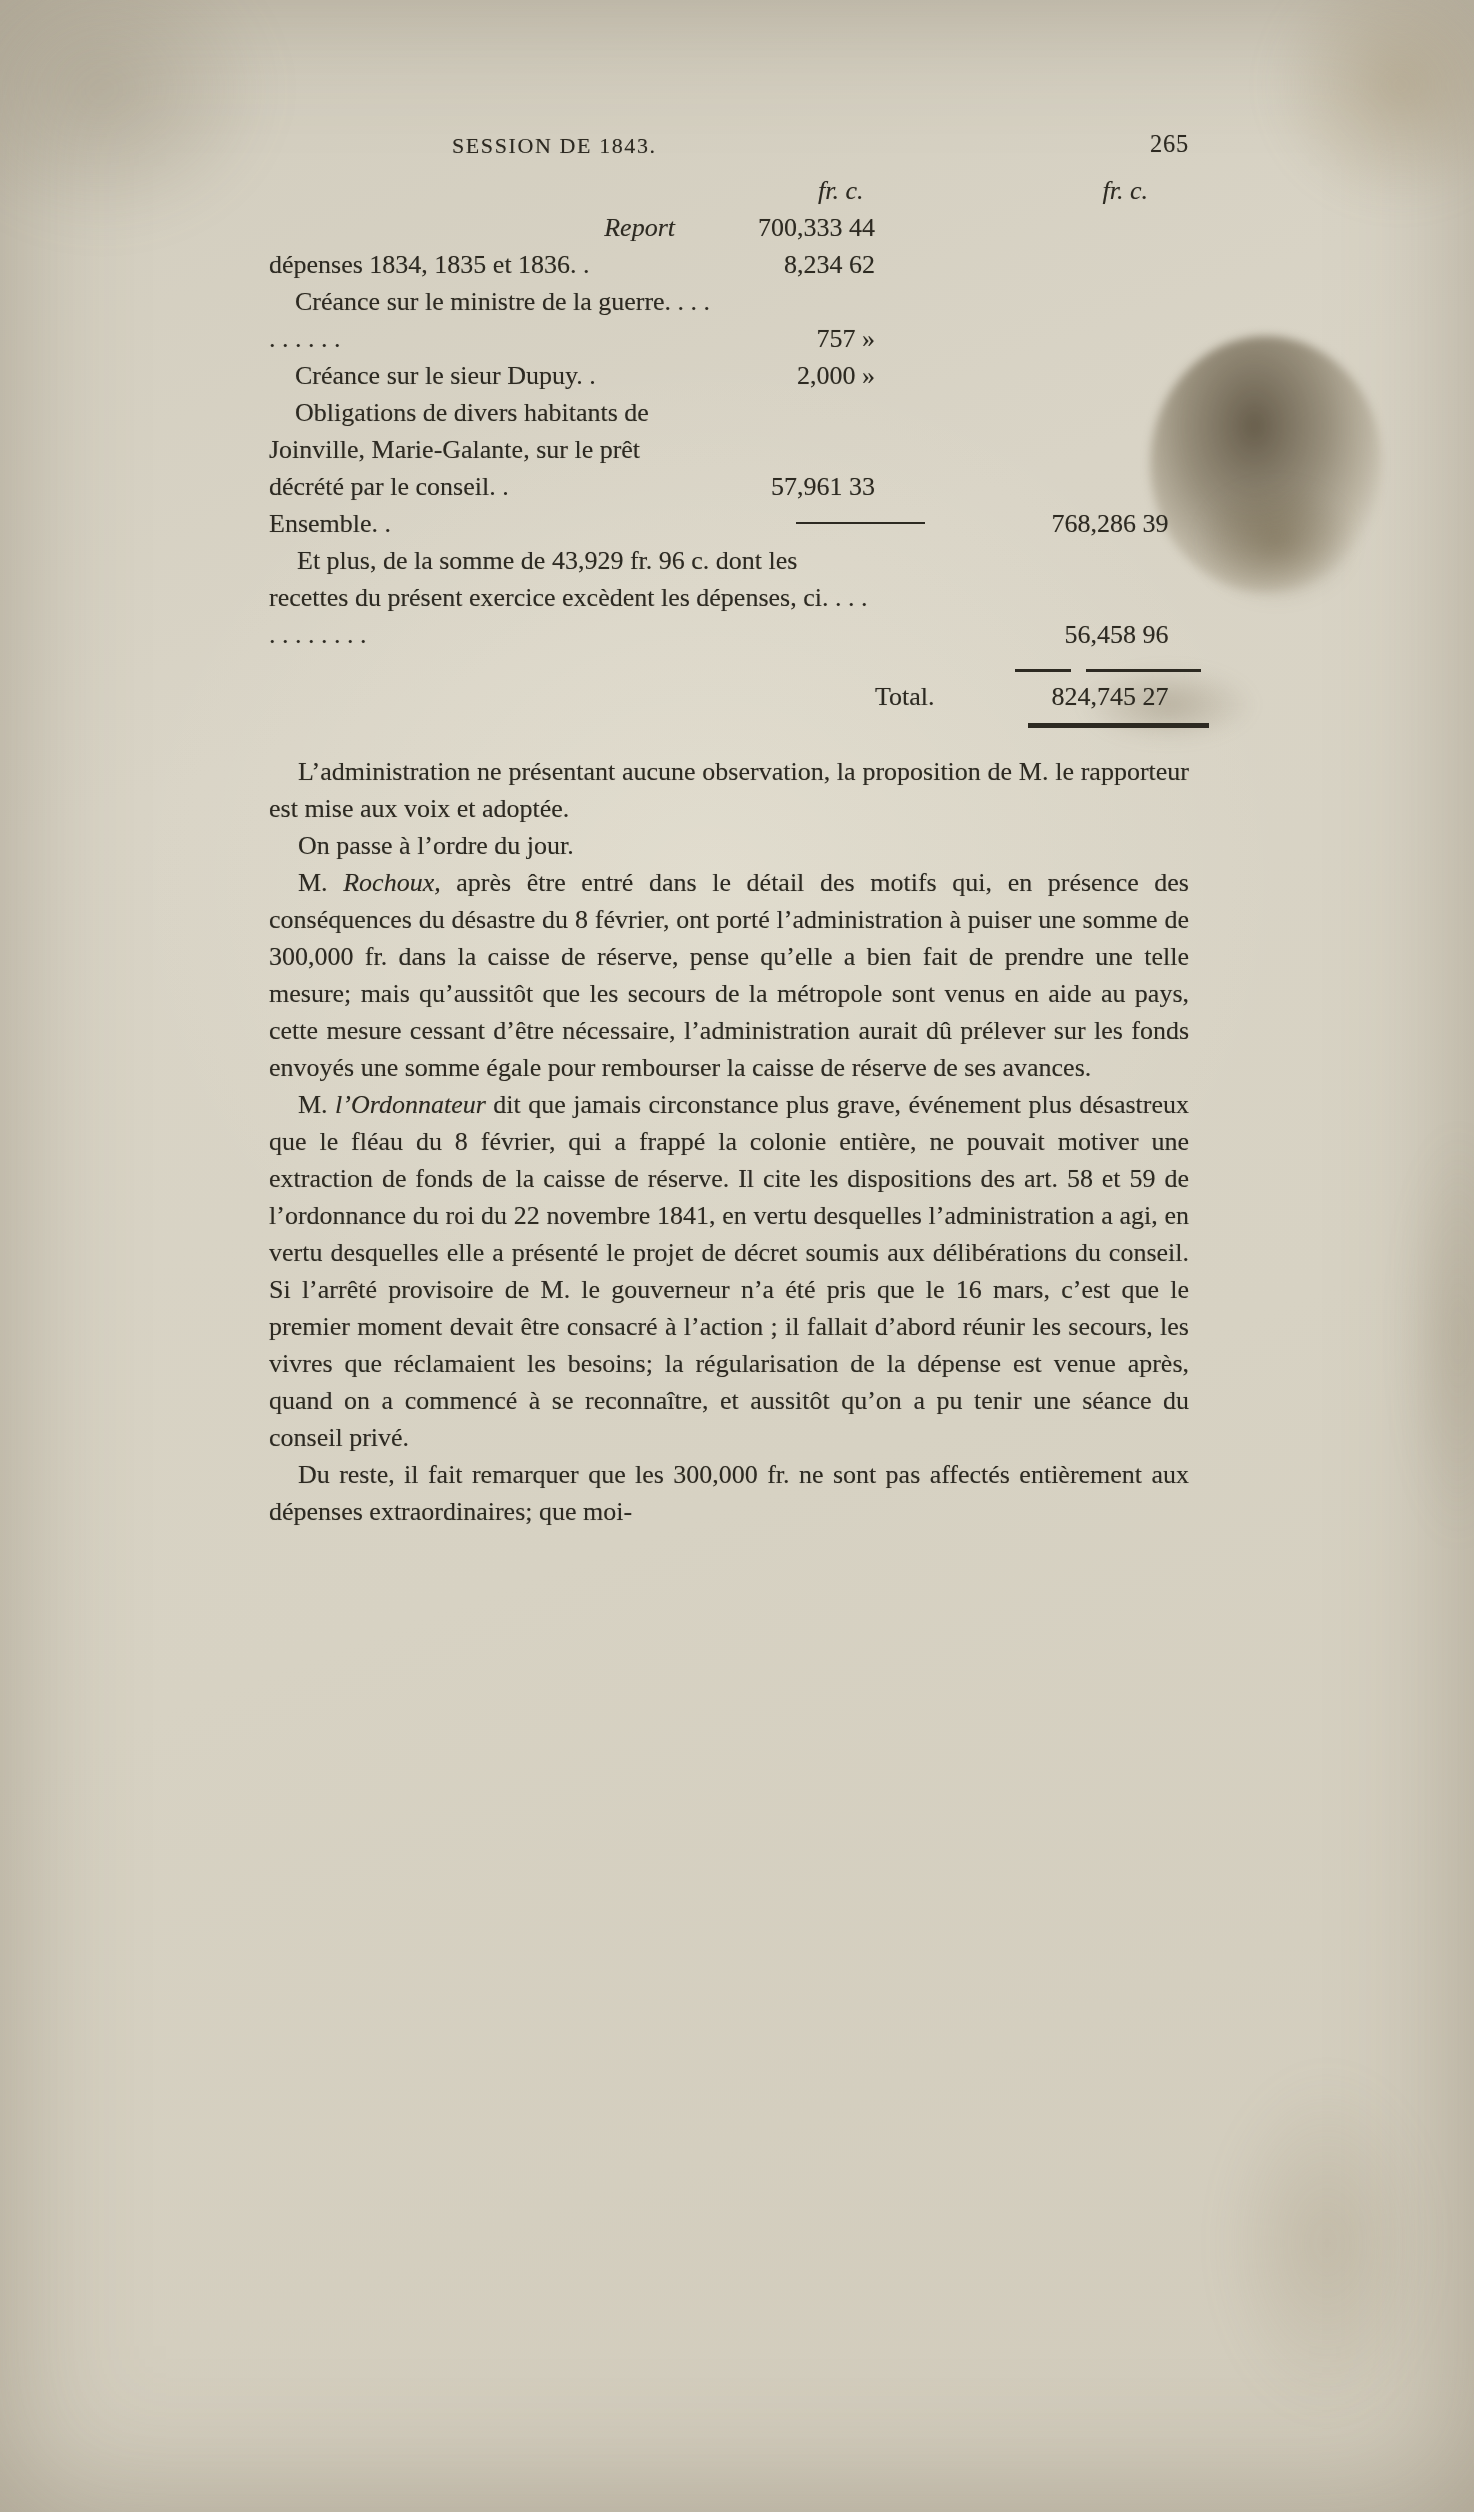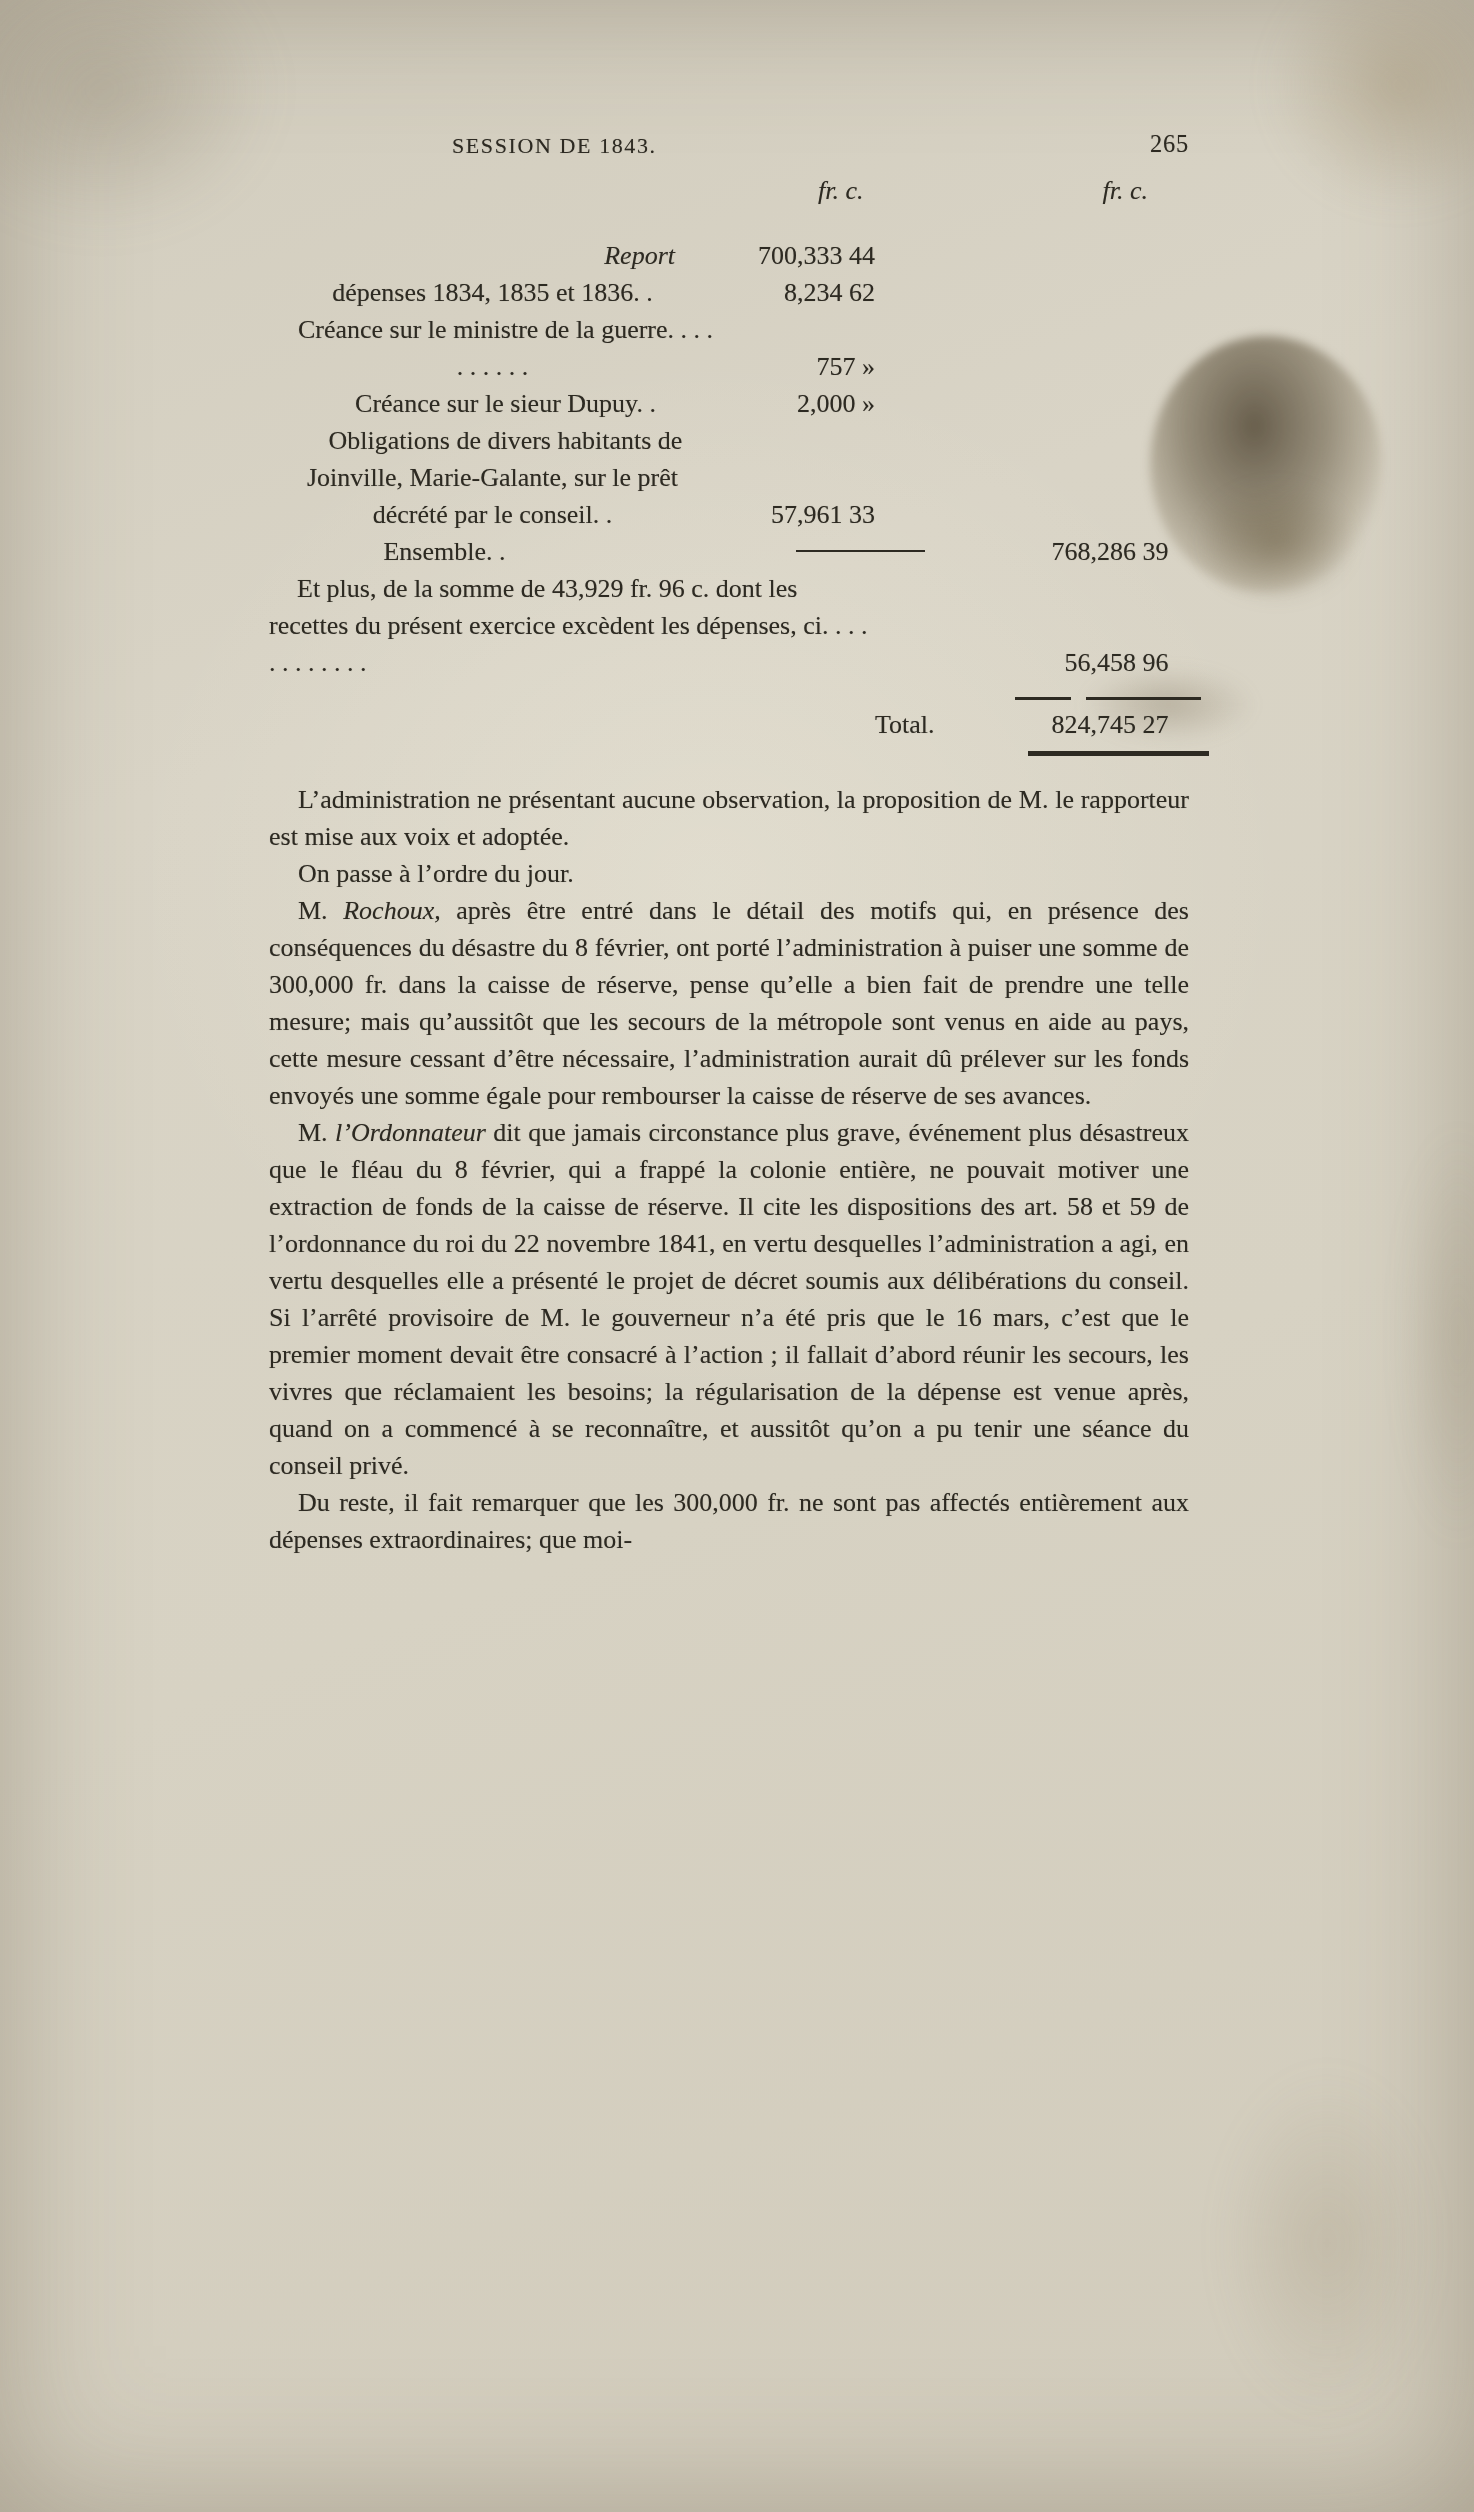--- a/index.html
+++ b/index.html
@@ -41,29 +41,29 @@
     line-height: 37px;
     text-shadow: 0 0 0.8px rgba(45,42,34,0.35);
   }
 
   .head-row { position: relative; height: 42px; font-size: 22px; text-align: center; }
   .running-header { position: absolute; left: 183px; top: 4.9px; letter-spacing: 1.6px; }
   .page-number { position: absolute; right: 0; top: 3.3px; font-size: 24.4px; letter-spacing: 0.8px; }
 
   .statement { margin-top: 8.1px; }
   .st-row { display: flex; align-items: flex-end; }
-  .st-label { flex: 1 1 auto; min-width: 0; text-align: center; }
+  .st-label { flex: 1 1 auto; min-width: 0; }
   .st-label.indent { text-indent: 26px; }
   .st-amount { width: 159px; flex: 0 0 159px; text-align: right; white-space: nowrap; }
   .st-total  { width: 314px; flex: 0 0 314px; box-sizing: border-box; padding-right: 20.4px;
                text-align: right; white-space: nowrap; }
   .cur { font-style: italic; }
   .cur.mid { padding-right: 11.4px; box-sizing: border-box; }
   .cur.right { padding-right: 41px; }
-  .report-label { text-align: right; padding-right: 41px; font-style: italic; margin-top: 28px; }
+  .report-label { text-align: right; padding-right: 41px; font-style: italic; }
   .ensemble-label { padding-right: 96px; }
   .sum-rule { display: inline-block; width: 129px; height: 0; border-top: 2.4px solid #2d2a22;
               margin-bottom: 8.1px; margin-right: -50px; }
   .et-plus { flex: 1 1 auto; width: 607px; text-indent: 28px; }
   .total-row { margin-top: 4.9px; }
   .total-cell { margin-left: auto; width: 314px; flex: 0 0 314px; }
   .rule-above { height: 2.4px; width: 186px; margin: 11.4px -12.2px 6.5px auto;
     background: linear-gradient(to right, #2d2a22 0 30%, transparent 30% 38%, #2d2a22 38% 100%); }
   .total-line { display: flex; justify-content: space-between; padding-right: 20.4px; gap: 24px; }
   .rule-below { height: 4.9px; width: 181px; margin: 8.1px -20.4px 0 auto; background: #2d2a22; }

